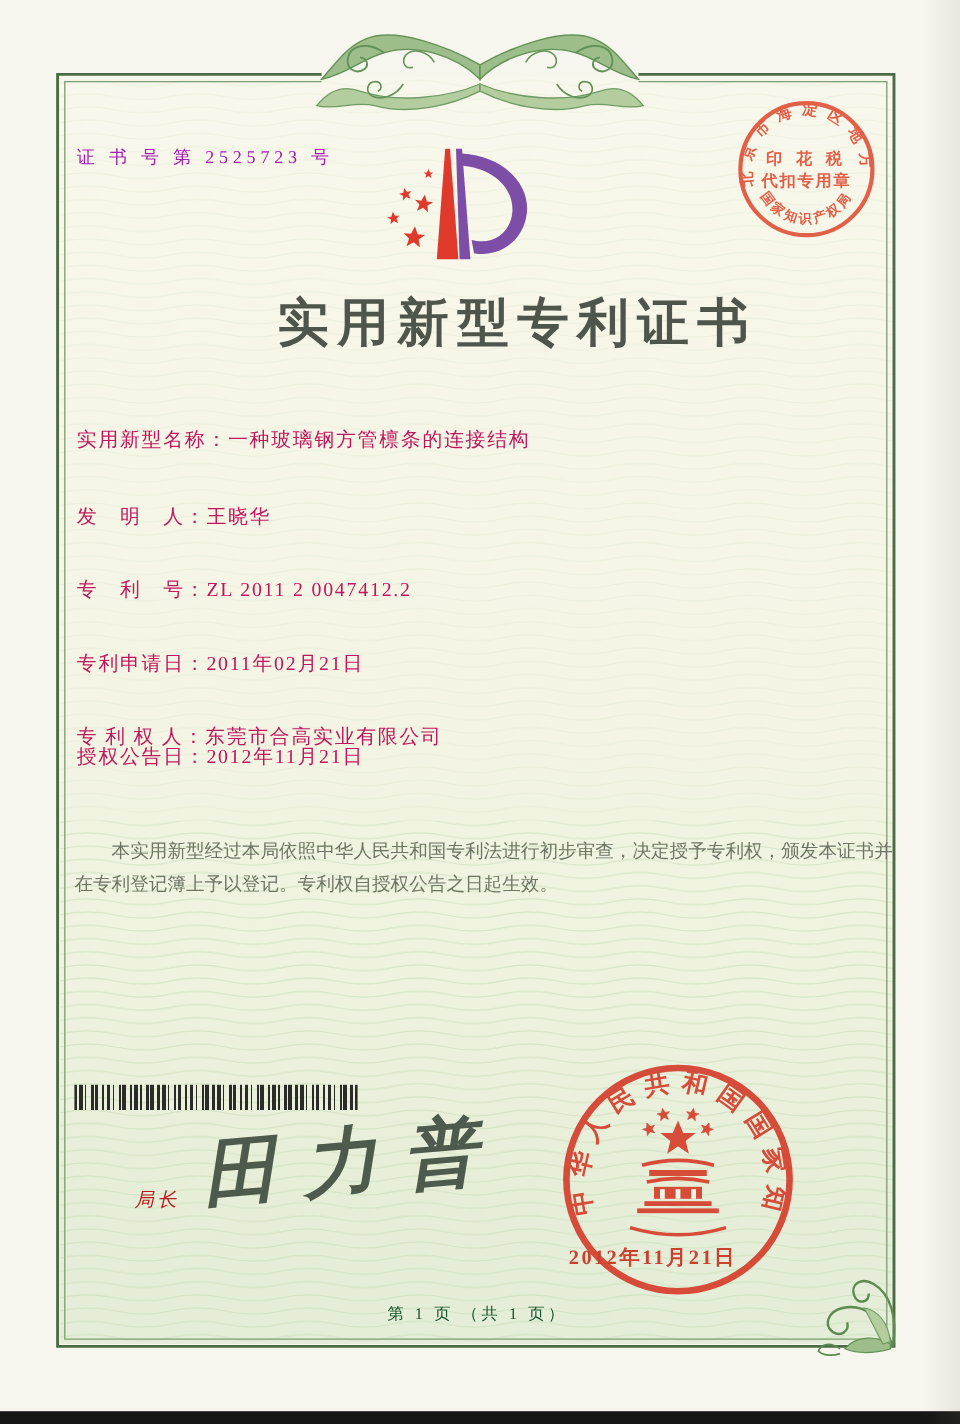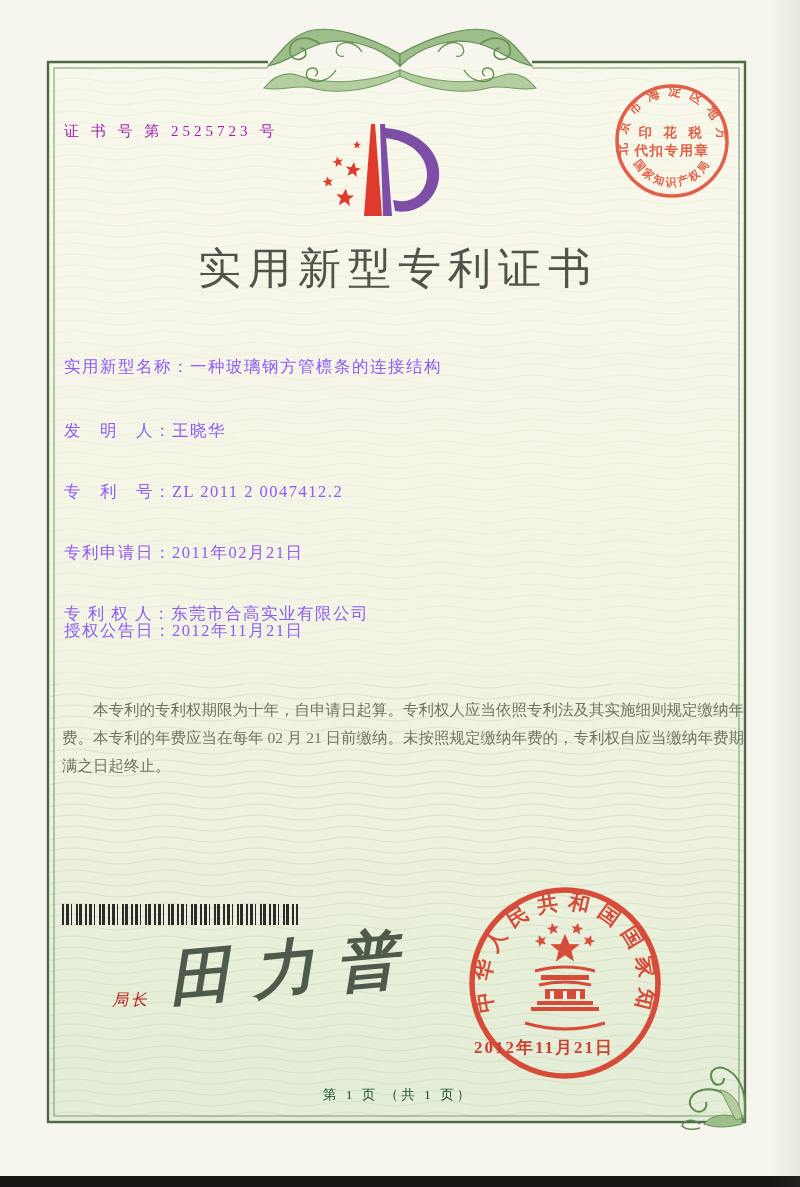--- a/index.html
+++ b/index.html
@@ -12,22 +12,22 @@
   
   .scan-edge-bottom{left:0;top:1176px;width:800px;height:11px;background:#161616;}
   .page-shade-right{left:770px;top:0;width:30px;height:1187px;
     background:linear-gradient(90deg,rgba(0,0,0,0) 0%,rgba(120,120,110,.12) 100%);}
   
   .cert-bg{left:50px;top:64px;width:696px;height:1056px;
     background:linear-gradient(180deg,#f8f7eb 0%,#f5f5e6 45%,#eef2de 72%,#e6eed8 88%,#e4edd8 100%);}
   
   .cert-no{left:64px;top:122px;font-size:15px;letter-spacing:4px;color:#a21caf;}
   .title{left:48px;top:240px;width:700px;text-align:center;
-    font-size:43px;letter-spacing:7px;color:#4f554a;font-weight:400;}
-  .field{left:64px;width:660px;font-size:16.5px;color:#8b5cf6;letter-spacing:1.5px;}
+    font-size:43px;letter-spacing:7px;color:#4f554a;font-weight:700;padding-left:33px;}
+  .field{left:64px;width:660px;font-size:16.5px;color:#be185d;letter-spacing:1.5px;}
   .f0{top:356px}.f1{top:420px}.f2{top:481px}.f3{top:542px}.f4{top:603px}.f5{top:620px}
   .paragraphs{left:62px;top:696px;width:682px;font-size:15.5px;line-height:28px;
     color:#6e7464;text-align:justify;}
   .paragraphs p{margin:0;text-indent:2em;}
   
   .barcode{left:62px;top:904px;width:236px;height:21px;
     background:repeating-linear-gradient(90deg,
       #2b2b28 0 2px,transparent 2px 4px,
       #2b2b28 4px 7px,transparent 7px 9px,
       #2b2b28 9px 10px,transparent 10px 14px,
@@ -105,21 +105,21 @@
 <div class="abs title">实用新型专利证书</div>
 
 <div class="abs field f0"><span>实用新型名称：</span><span>一种玻璃钢方管檩条的连接结构</span></div>
 <div class="abs field f1"><span>发　明　人：</span><span>王晓华</span></div>
 <div class="abs field f2"><span>专　利　号：</span><span>ZL 2011 2 0047412.2</span></div>
 <div class="abs field f3"><span>专利申请日：</span><span>2011年02月21日</span></div>
 <div class="abs field f4"><span>专 利 权 人：</span><span>东莞市合高实业有限公司</span></div>
 <div class="abs field f5"><span>授权公告日：</span><span>2012年11月21日</span></div>
 
 <div class="abs paragraphs">
-  <p>本专利的专利权期限为十年，自申请日起算。专利权人应当依照专利法及其实施细则规定缴纳年费。本专利的年费应当在每年 02 月 21 日前缴纳。未按照规定缴纳年费的，专利权自应当缴纳年费期满之日起终止。</p>
+  <p>本实用新型经过本局依照中华人民共和国专利法进行初步审查，决定授予专利权，颁发本证书并在专利登记簿上予以登记。专利权自授权公告之日起生效。</p>
 </div>
 
 <div class="abs barcode"></div>
 
 <div class="abs signer-title">局长</div>
 <div class="abs signature-name">田力普</div>
 
 <svg class="abs" style="left:465px;top:883px;opacity:.93;" width="200" height="200" viewBox="0 0 200 200">
   <g transform="translate(100,100)">
     <circle r="93" fill="none" stroke="#d5402e" stroke-width="5.5"></circle>

